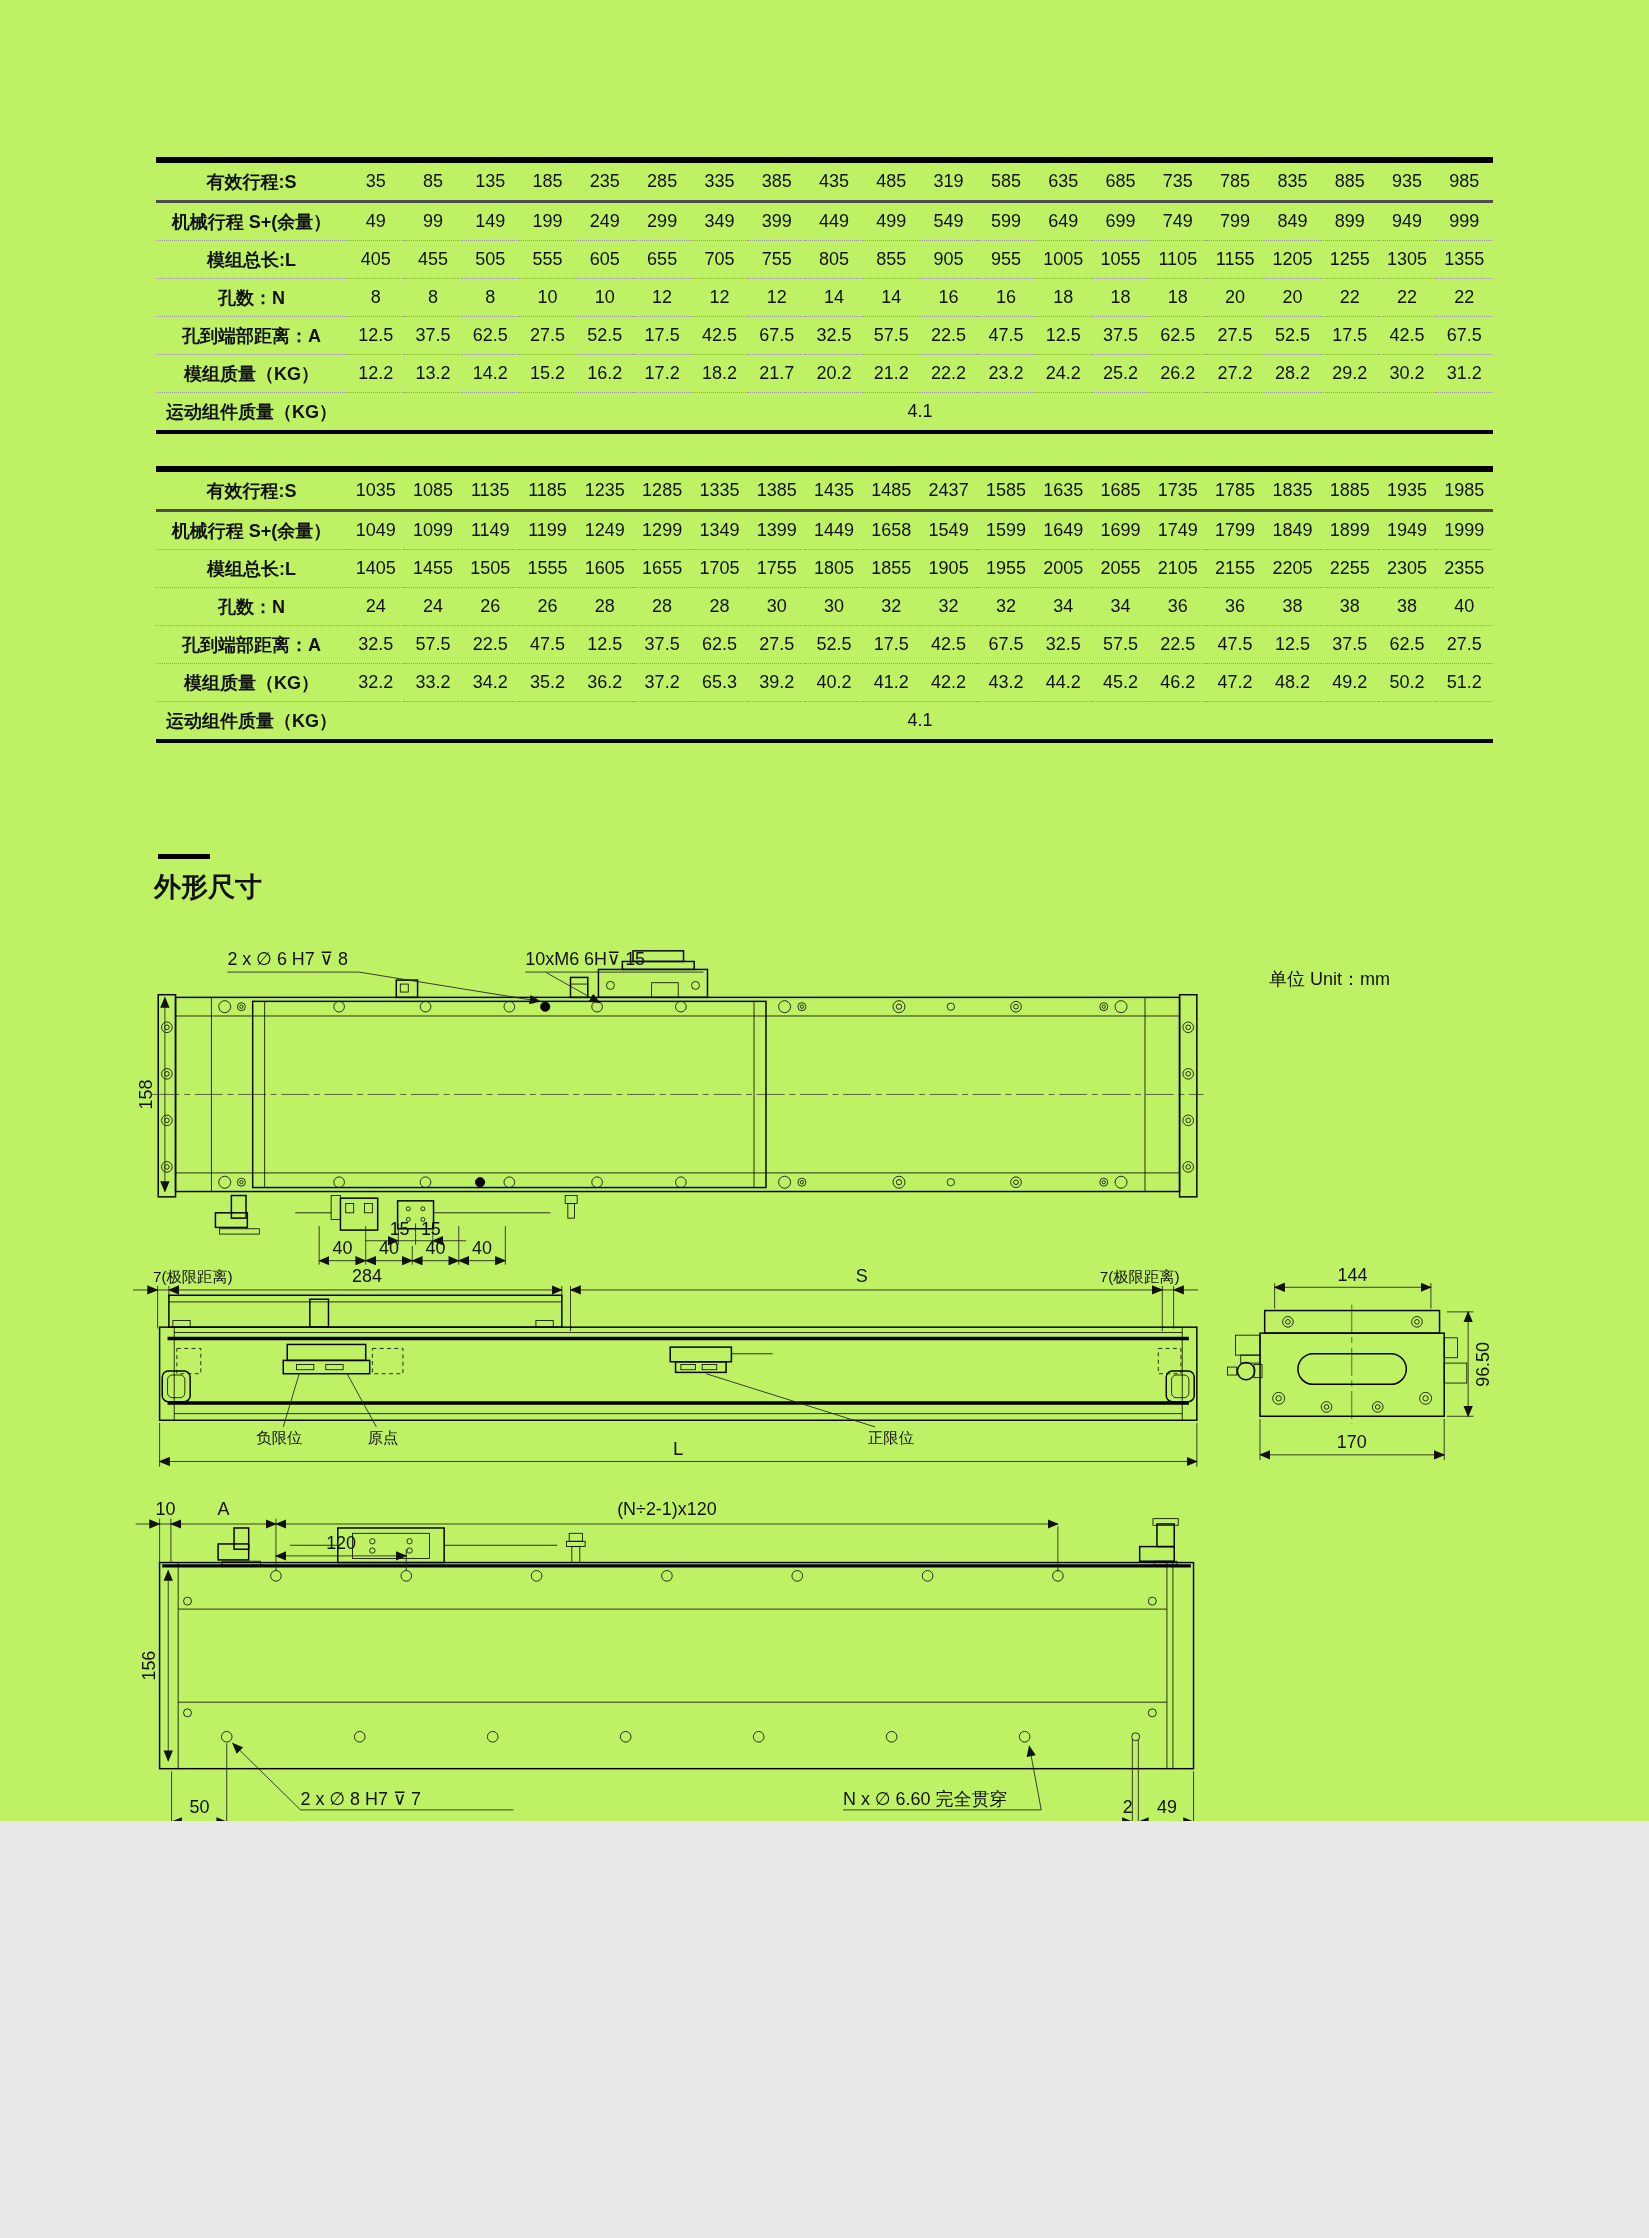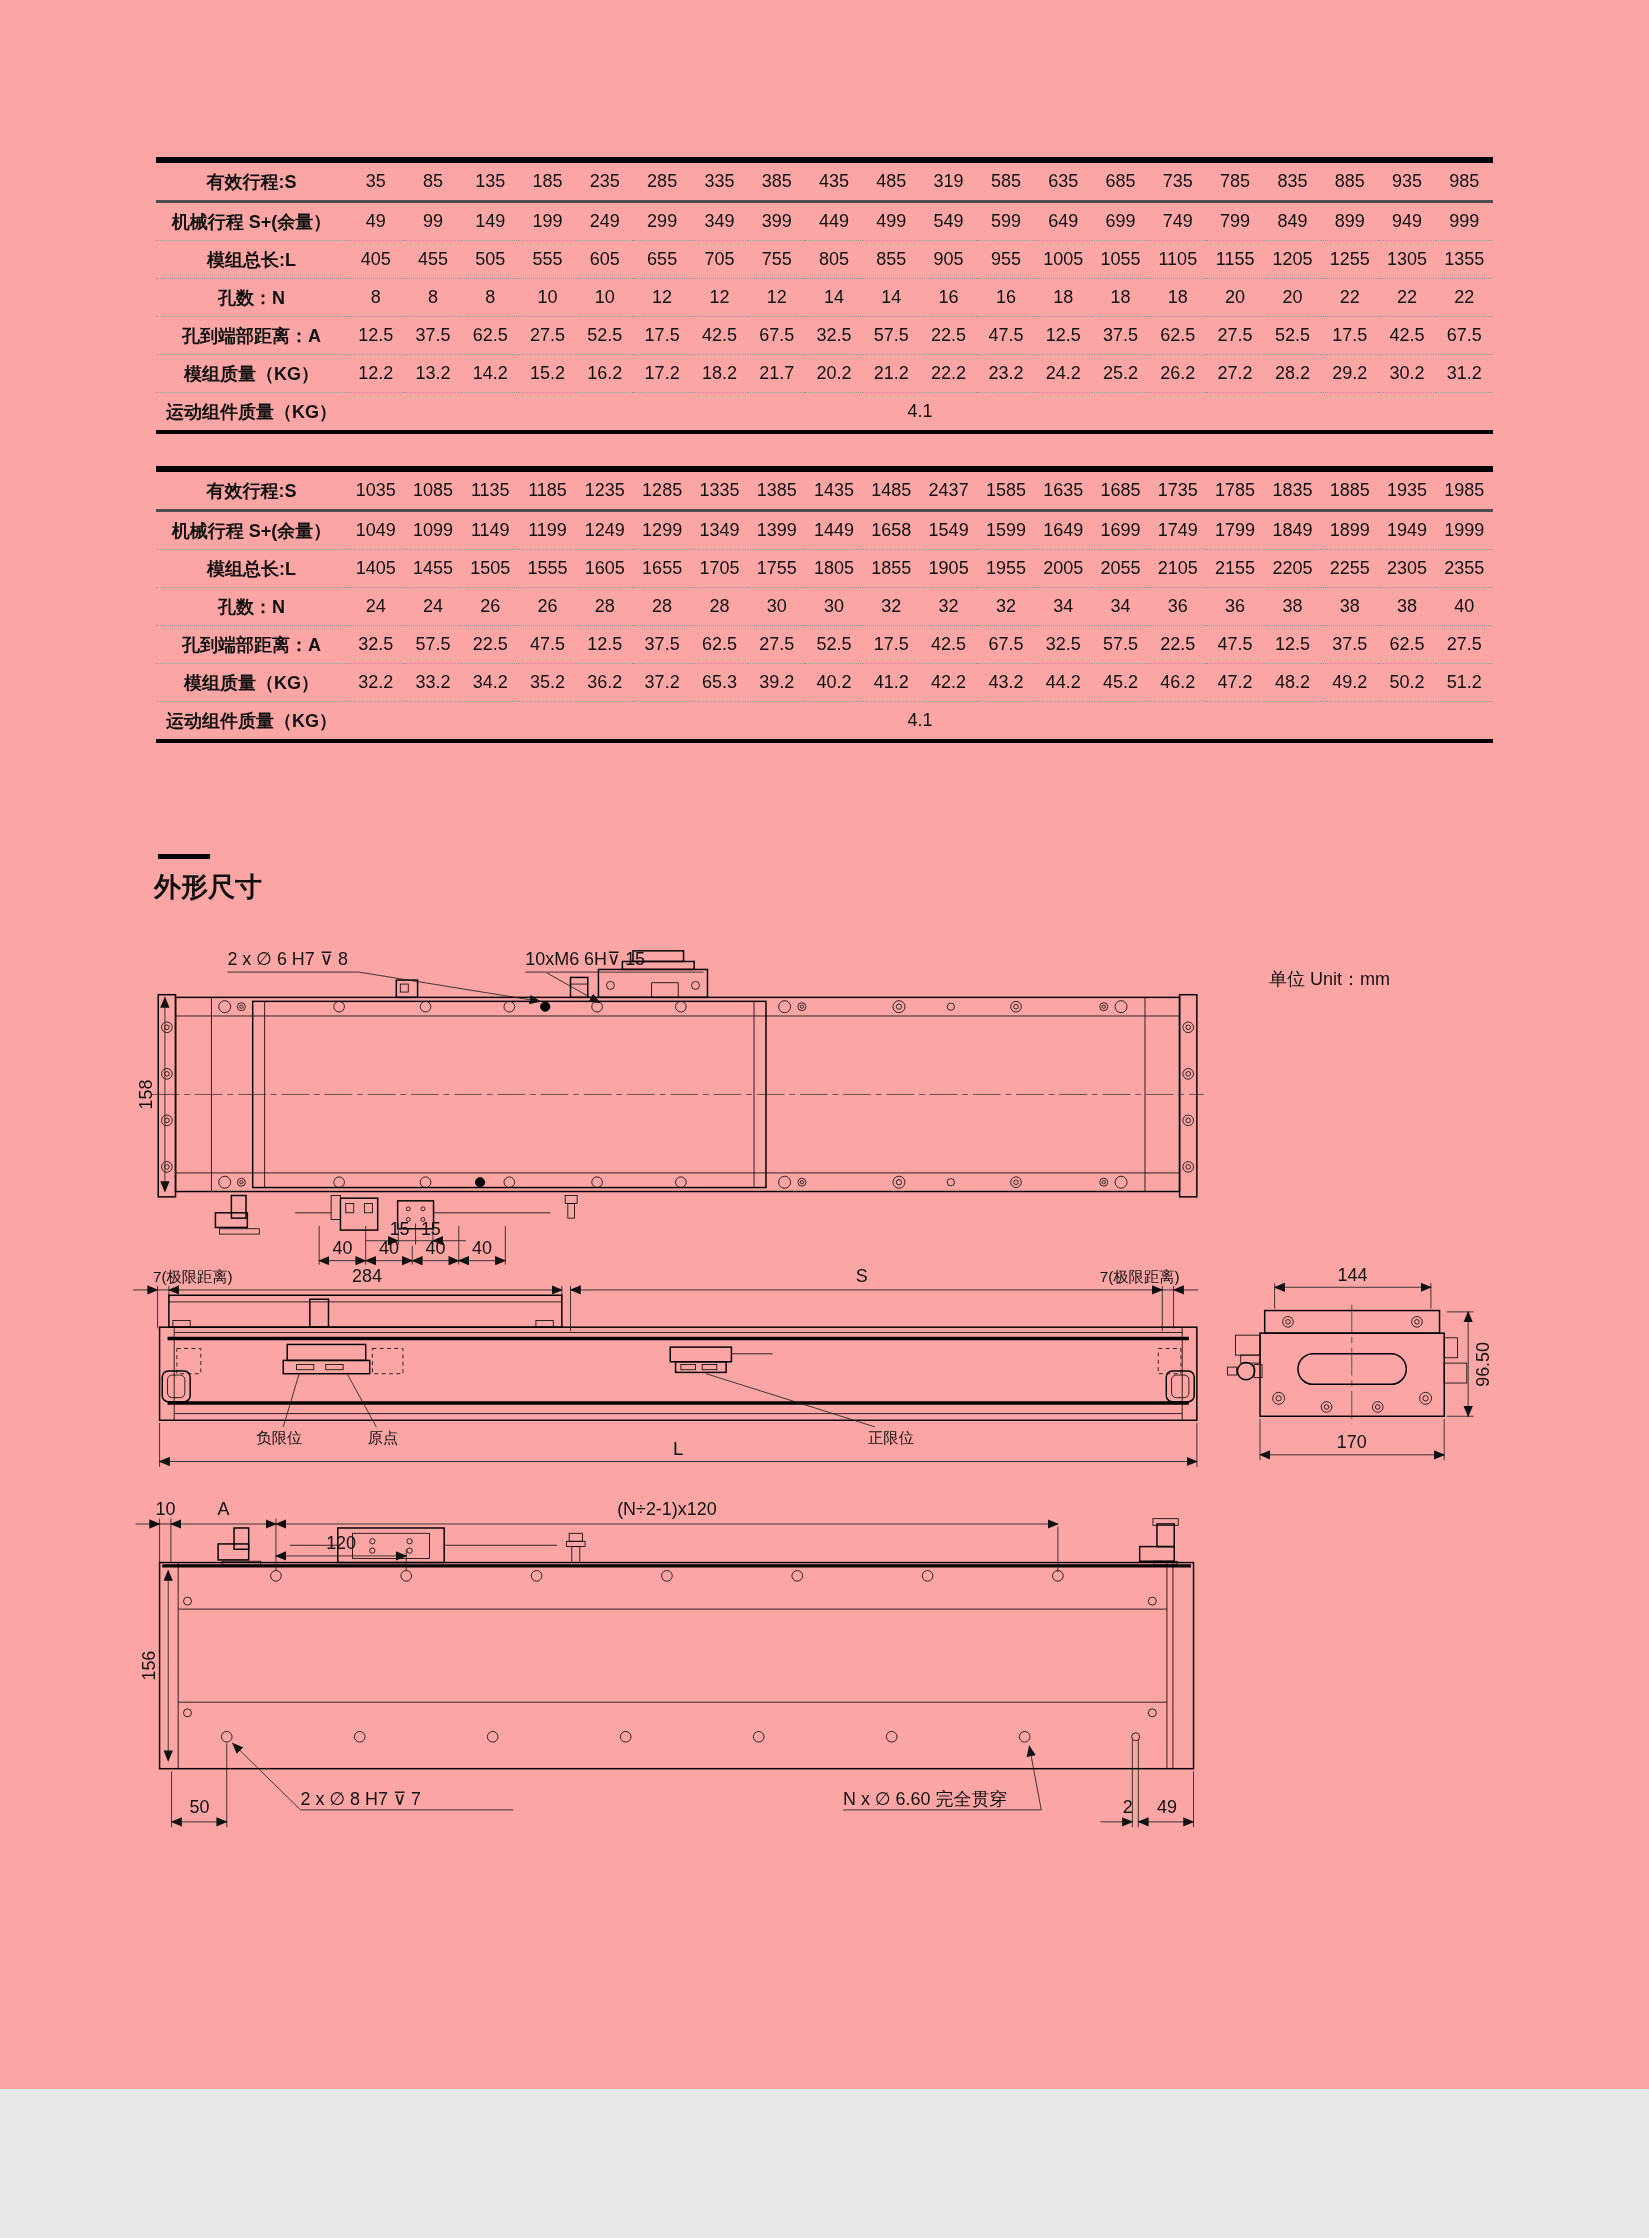--- a/index.html
+++ b/index.html
@@ -1,16 +1,16 @@
 <!DOCTYPE html>
 <html style="font-size:10.6px"><head>
 <meta charset="utf-8">
 <style>
   html,body{margin:0;padding:0;background:#e8e8e8;}
-  .page{position:relative;width:1649px;height:2089px;background:#fca5a5;overflow:hidden;
+  .page{position:relative;width:1649px;height:1821px;background:#bef264;overflow:hidden;
         font-family:"Liberation Sans","DejaVu Sans",sans-serif;color:#111;}
   
   table.spec{position:absolute;left:156px;width:1337px;border-collapse:collapse;table-layout:fixed;
              border-top:6px solid #000;border-bottom:4.7px solid #000;}
   table.spec th{font-weight:700;}
   table.spec th,table.spec td{height:37px;padding:0;text-align:center;vertical-align:middle;
              font-size:18px;color:#111;white-space:nowrap;}
   table.spec tr th,table.spec tr td{border-bottom:1.3px dotted #9a9a9a;}
   table.spec tr:first-child th,table.spec tr:first-child td{border-bottom:3.3px solid #4d4d4d;}
   table.spec tr:last-child th,table.spec tr:last-child td{border-bottom:none;}

